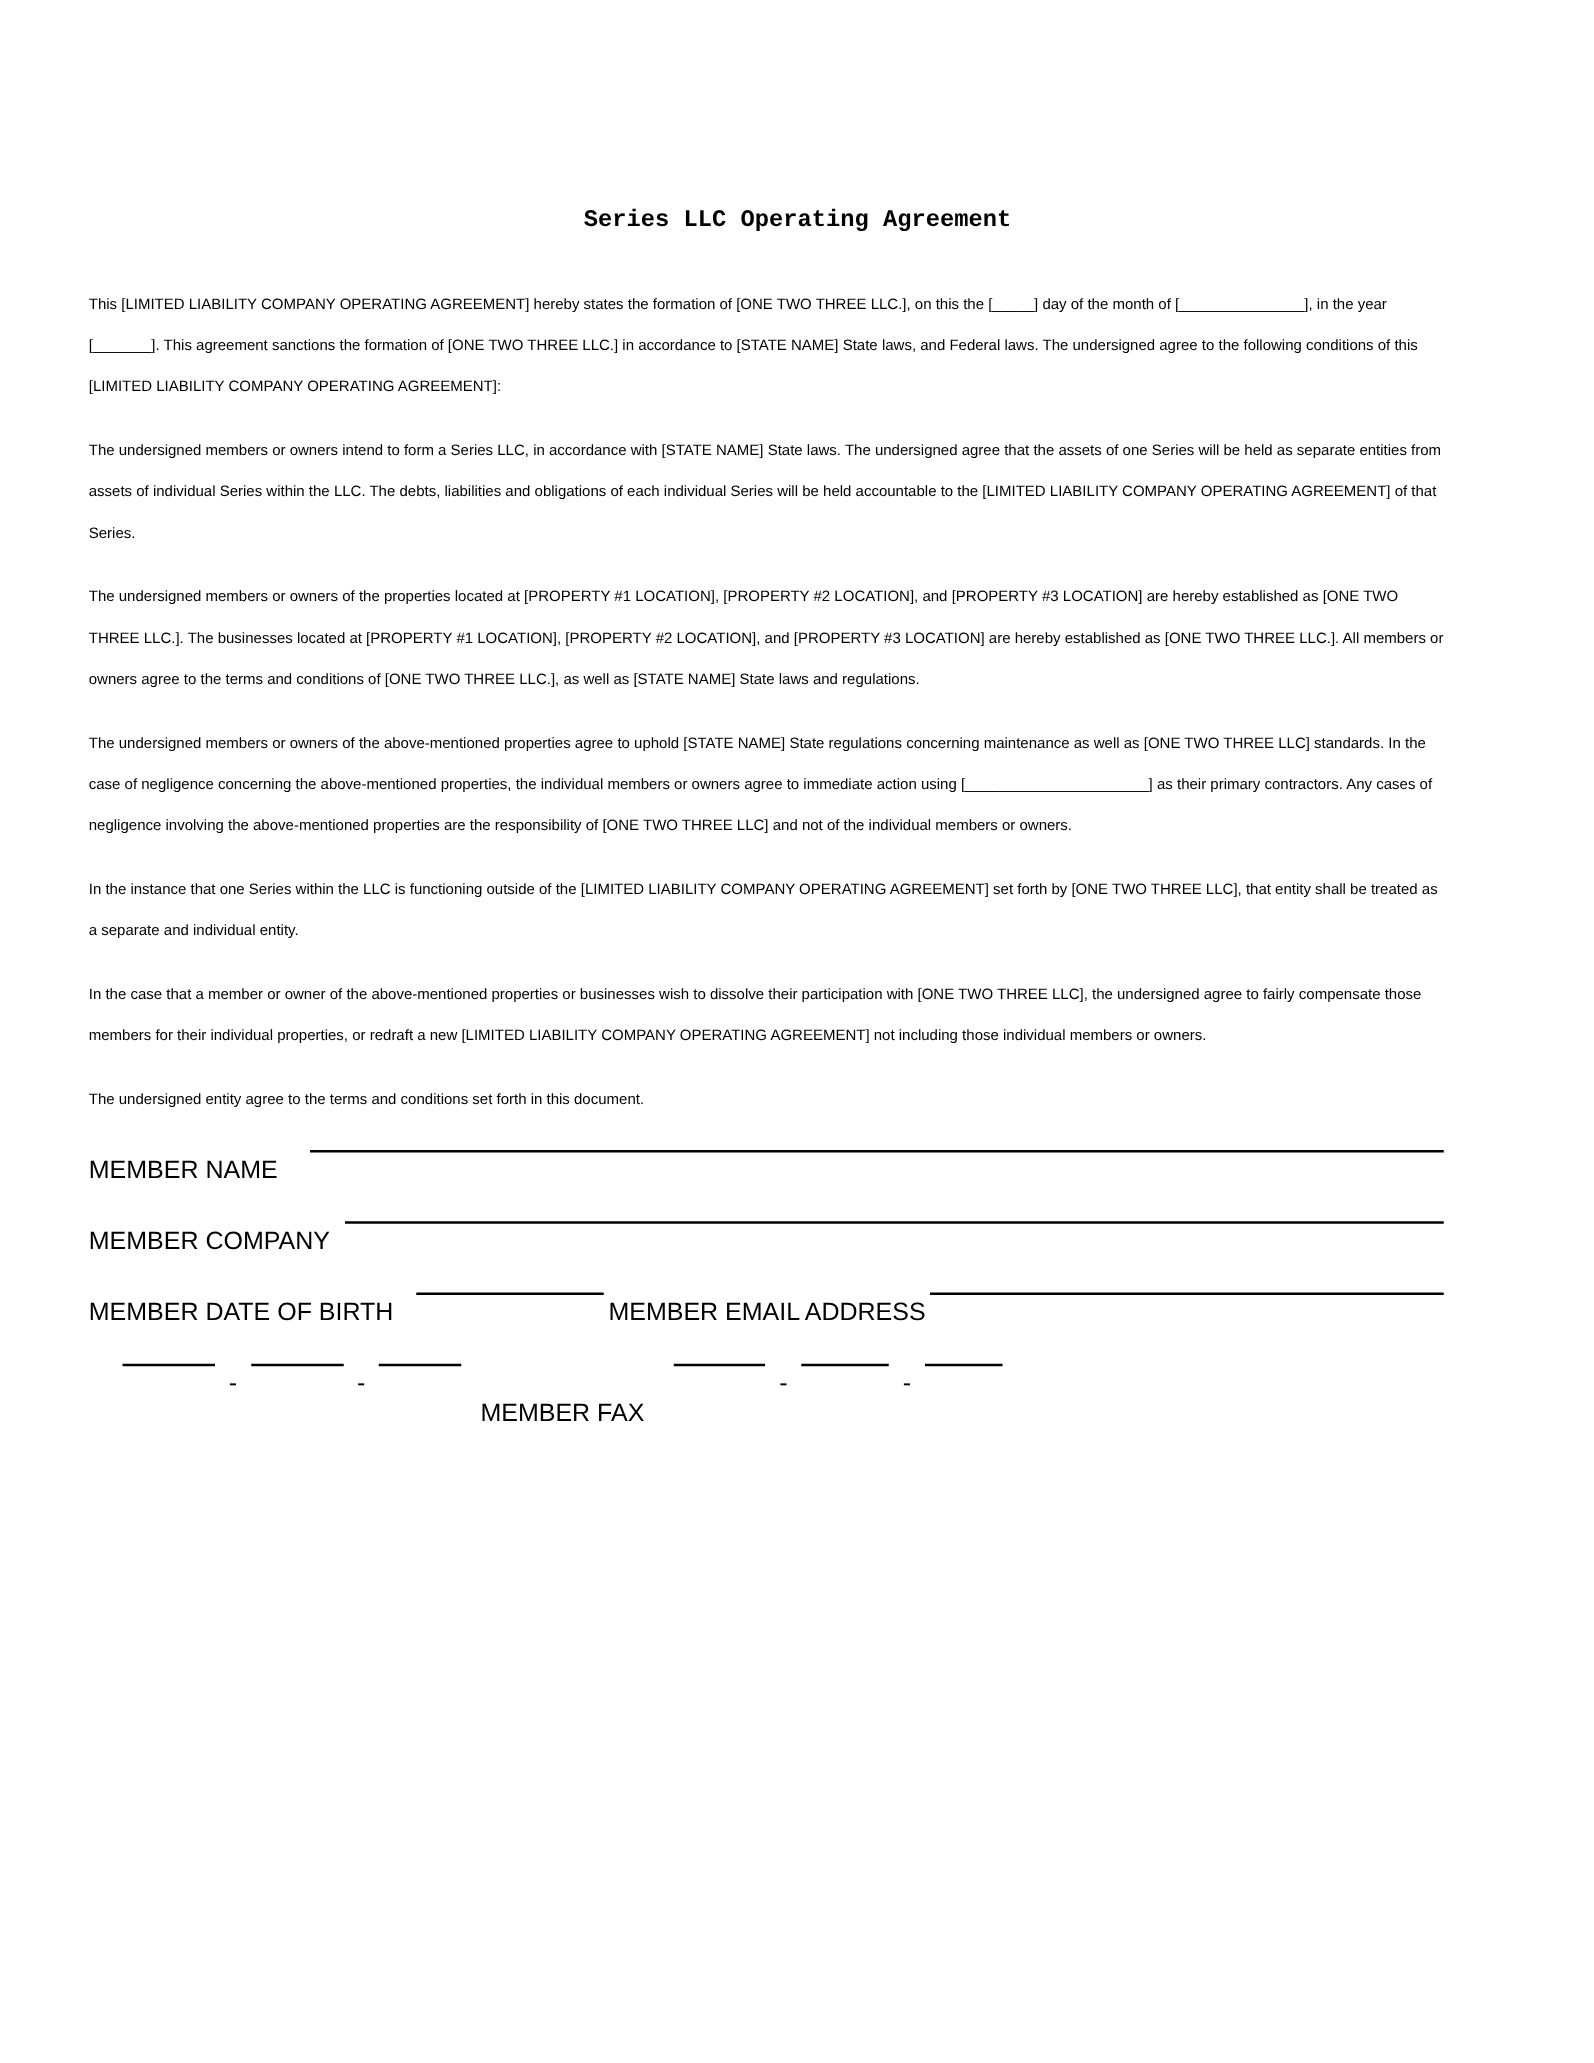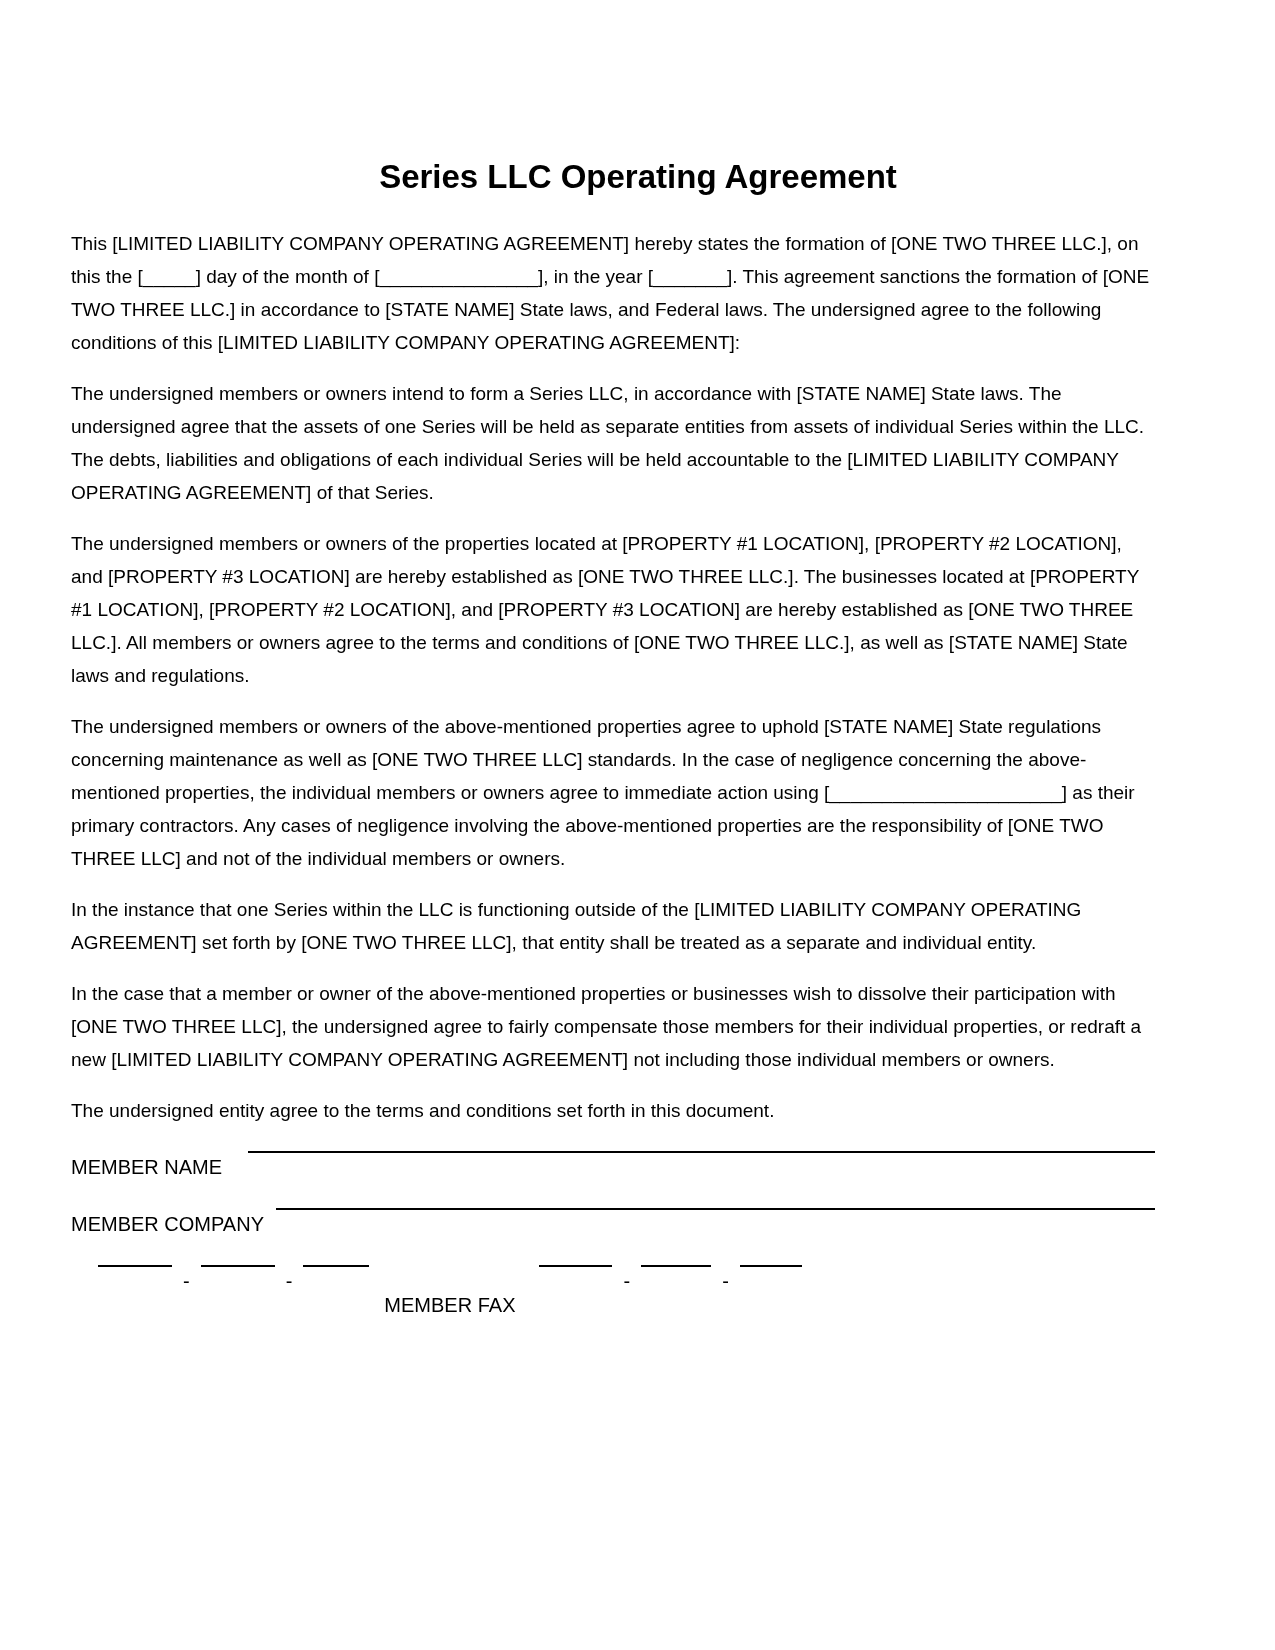--- a/index.html
+++ b/index.html
@@ -13,30 +13,31 @@
     height: 1650px;
     margin: 0 auto;
     background: #ffffff;
     box-sizing: border-box;
     padding: 160px 120px 0 71px;
     font-family: "Liberation Sans", "DejaVu Sans", sans-serif;
     color: #000000;
     overflow: hidden;
   }
   .doc-title {
-    font-size: 33px;
+    font-size: 19px;
     font-weight: bold;
     text-align: center;
     margin: 0 0 34px 0;
     position: relative;
     left: 25px;
     line-height: 33px;
+    font-family: Liberation Mono, monospace;
   }
   .para {
-    font-size: 19px;
+    font-size: 12px;
     line-height: 33px;
     margin: 0 0 18px 0;
     text-align: left;
     word-spacing: normal;
   }
   .field-row {
     display: flex;
     margin-top: 24px;
     font-size: 20px;
     line-height: 33px;
@@ -95,20 +96,26 @@
   <div class="field-row">
     <span class="field-label">MEMBER NAME</span>
     <span class="fill-line line-name"></span>
   </div>
 
   <div class="field-row">
     <span class="field-label">MEMBER COMPANY</span>
     <span class="fill-line line-address"></span>
   </div>
 
+  <div class="field-row">
+    <span class="field-label">MEMBER DATE OF BIRTH</span>
+    <span class="fill-line short line-dob"></span>
+    <span class="field-label label-email">MEMBER EMAIL ADDRESS</span>
+    <span class="fill-line line-email"></span>
+  </div>
 
   <div class="field-row">
     <span class="blank blank-p1"></span>
     <span class="dash">-</span>
     <span class="blank blank-p2"></span>
     <span class="dash">-</span>
     <span class="blank blank-p3"></span>
     <span class="field-label label-fax">MEMBER FAX</span>
     <span class="blank blank-f1"></span>
     <span class="dash">-</span>

